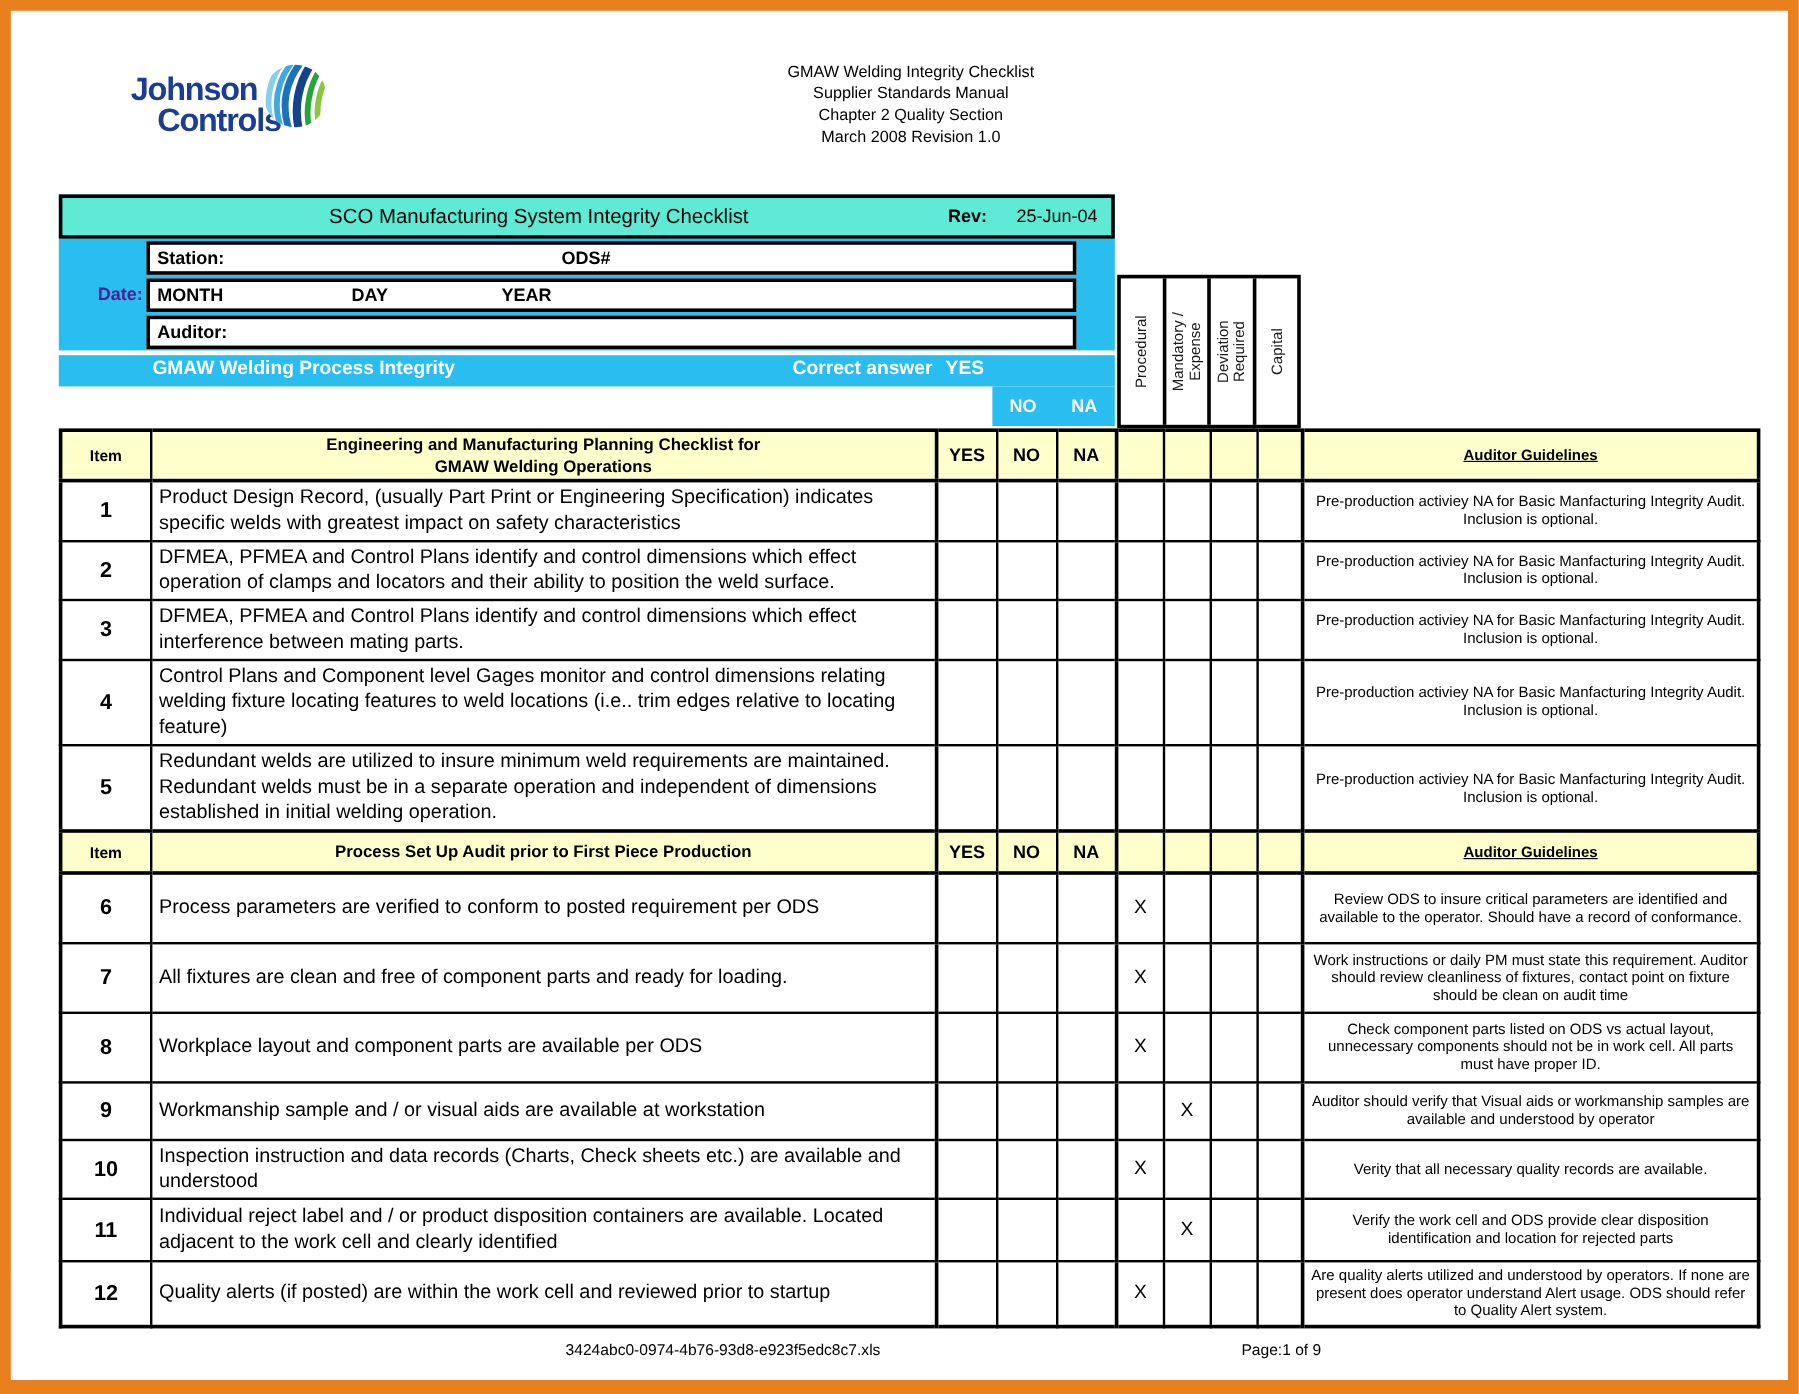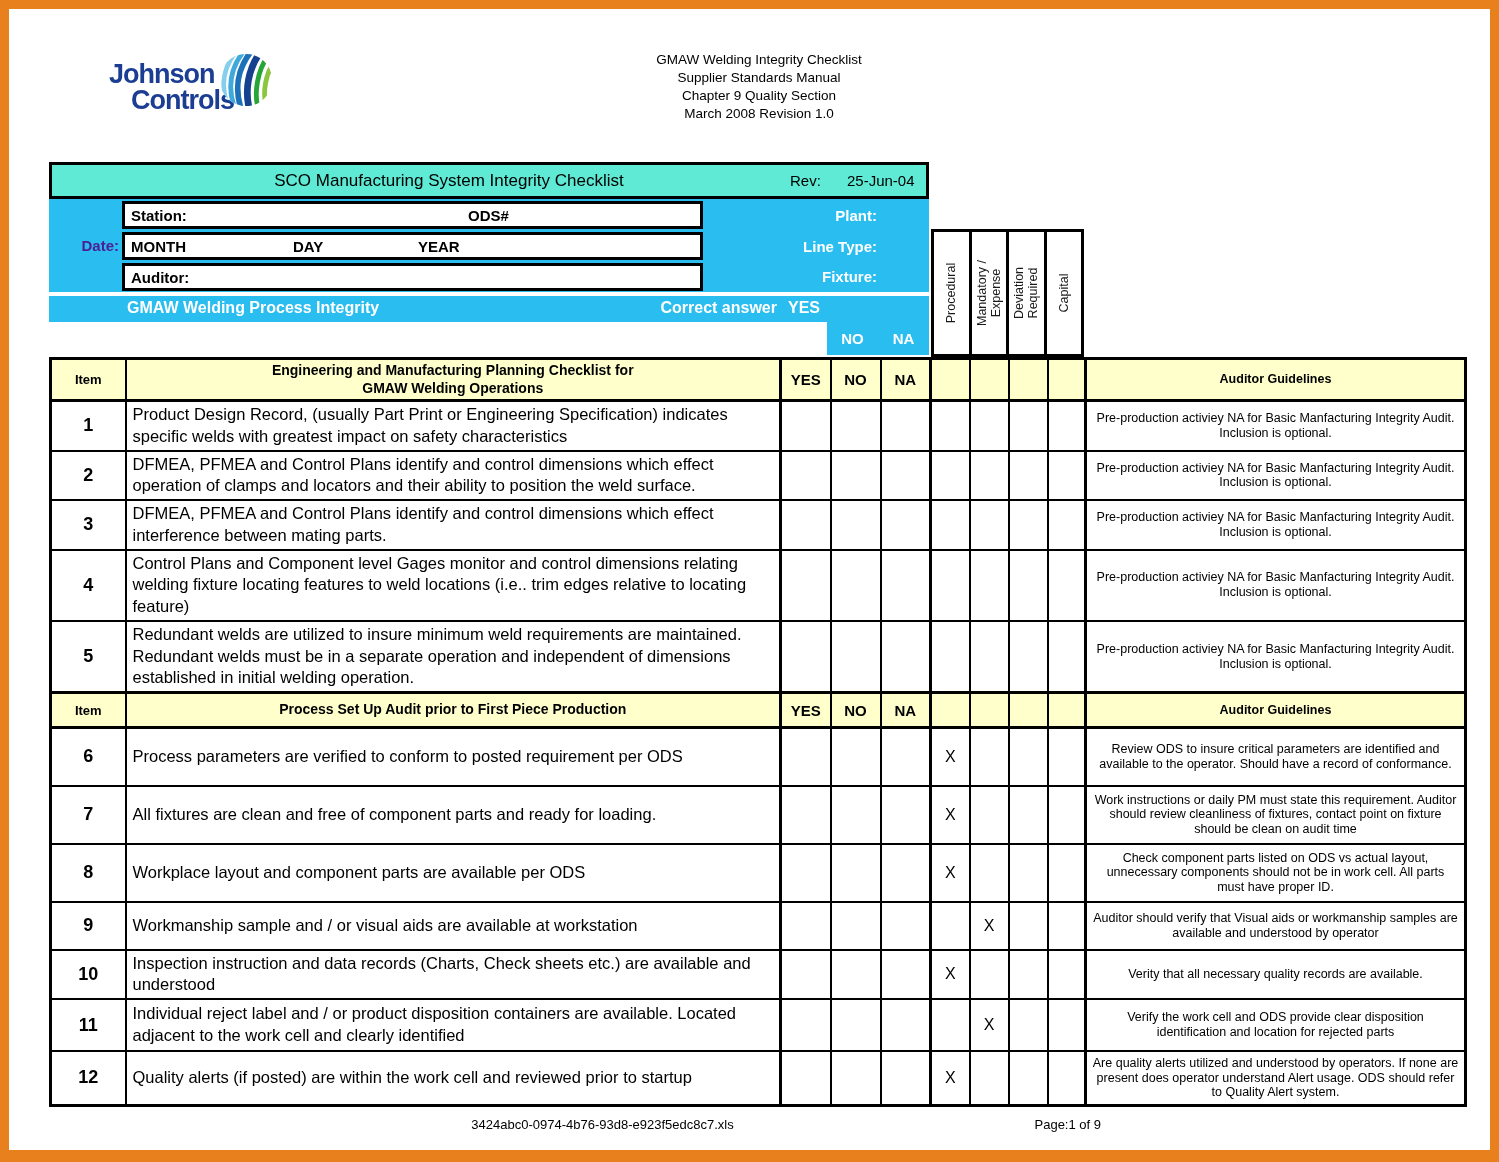--- a/index.html
+++ b/index.html
@@ -12,25 +12,25 @@
   
   .logo { position:absolute; left:100px; top:52px; }
   .logo .l1, .logo .l2 { font-weight:bold; font-size:27px; color:#1B3E93; letter-spacing:-1px; line-height:26px; }
   .logo .l2 { padding-left:22px; }
   .globe { position:absolute; left:108px; top:-10px; width:58px; height:58px; }
   
   .doc-header { position:absolute; left:440px; top:42px; width:620px; text-align:center; font-size:13.5px; line-height:18px; }
   
   .title-bar { position:absolute; left:40px; top:153px; width:880px; height:37px; border:3px solid #000; background:#5eead4; }
   .title-bar .title { position:absolute; left:0; right:80px; top:6px; text-align:center; font-size:17px; }
-  .title-bar .rev-label { position:absolute; left:738px; top:7px; font-size:15px; }
+  .title-bar .rev-label { position:absolute; left:738px; top:7px; font-size:15px;font-weight:bold; }
   .title-bar .rev-value { position:absolute; left:795px; top:7px; font-size:15px; }
   
   .info-block { position:absolute; left:40px; top:190px; width:880px; height:93px; background:#29BDF0; }
-  .info-block .wbox { position:absolute; left:73px; width:581px; height:28px; background:#fff; border:3px solid #000; font-size:15px; font-weight:bold; }
+  .info-block .wbox { position:absolute; left:73px; width:775px; height:28px; background:#fff; border:3px solid #000; font-size:15px; font-weight:bold; }
   .wbox.station { top:2px; } .wbox.mdy { top:33px; } .wbox.auditor { top:64px; }
   .wbox span { position:absolute; top:3px; }
   .lbl-station { left:6px; } .lbl-ods { left:343px; }
   .lbl-month { left:6px; } .lbl-day { left:168px; } .lbl-year { left:293px; }
   .lbl-auditor { left:6px; }
   .info-block .date-lbl { position:absolute; left:20px; top:38px; width:50px; text-align:right; color:#4c1d95; font-weight:bold; font-size:15px; }
   .info-block .r-lbl { position:absolute; right:52px; width:200px; text-align:right; color:#fff; font-weight:bold; font-size:15px; }
   .r-lbl.plant { top:8px; } .r-lbl.linetype { top:39px; } .r-lbl.fixture { top:69px; }
   
   .process-bar { position:absolute; left:40px; top:287px; width:880px; height:26px; background:#29BDF0; color:#fff; font-weight:bold; font-size:16px; }
@@ -47,21 +47,21 @@
   
   .tbl-wrap { position:absolute; left:40px; top:348px; }
   table.checklist { border-collapse:collapse; table-layout:fixed; width:1415px; }
   table.checklist td { border:2px solid #000; vertical-align:middle; overflow:hidden; }
   table.checklist { border:3px solid #000; }
   td.yes-col, td.cat1, td.guideline { border-left-width:3px !important; }
   tr.section-row td { background:#FFFFCC; border-top-width:3px; border-bottom-width:3px; font-weight:bold; }
   td.item-h { font-size:13px; text-align:center; }
   td.sec-title { font-size:14px; text-align:center; line-height:1.25; }
   td.ynn-h { font-size:15px; text-align:center; }
-  td.guide-h { font-size:14px; text-align:center; }
+  td.guide-h { font-size:14px; text-align:center;text-decoration:underline; }
   td.item-num { font-size:18px; font-weight:bold; text-align:center; }
   td.desc { font-size:16.5px; line-height:1.32; padding:2px 6px; text-align:left; }
   td.mark { font-size:16px; text-align:center; }
   td.guideline { font-size:12.5px; line-height:1.18; text-align:center; padding:2px 5px; }
   
   .footer { position:absolute; left:0; top:1108px; width:1187px; height:20px; font-size:13px; }
   .footer .fname { position:absolute; left:0; width:100%; text-align:center; }
   .footer .pageno { position:absolute; right:95px; }
 </style>
 </head>
@@ -84,21 +84,21 @@
         <path d="M40 -2 C30 18 30 42 40 62" stroke="#16418F" stroke-width="7" fill="none"></path>
         <path d="M48 2 C40 18 40 42 48 58" stroke="#27A537" stroke-width="5" fill="none"></path>
         <path d="M55 8 C49 20 49 40 55 52" stroke="#8CC63F" stroke-width="5" fill="none"></path>
       </g>
     </svg>
   </div>
 
   <div class="doc-header">
     <div>GMAW Welding Integrity Checklist</div>
     <div>Supplier Standards Manual</div>
-    <div>Chapter 9 Quality Section</div>
+    <div>Chapter 2 Quality Section</div>
     <div>March 2008 Revision 1.0</div>
   </div>
 
   <div class="title-bar">
     <div class="title">SCO Manufacturing System Integrity Checklist</div>
     <span class="rev-label">Rev:</span>
     <span class="rev-value">25-Jun-04</span>
   </div>
 
   <div class="info-block">

